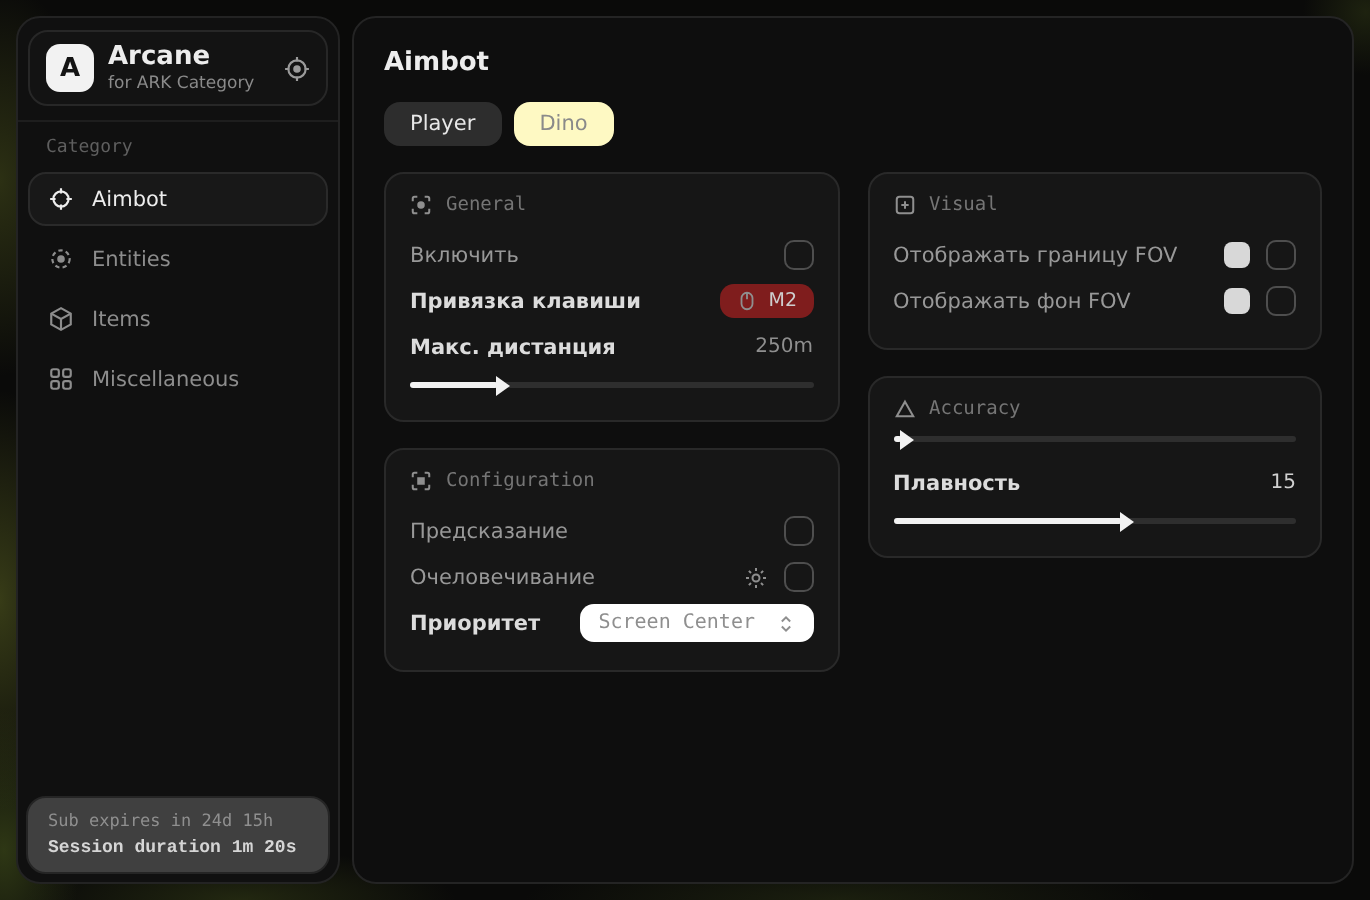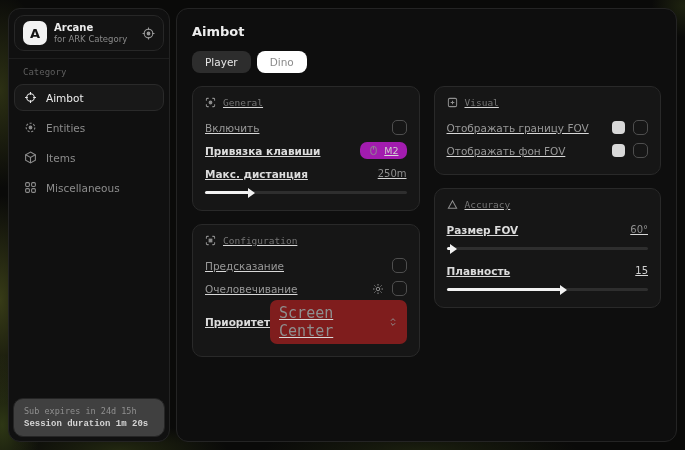--- a/index.html
+++ b/index.html
@@ -19,63 +19,63 @@
   .window { position:absolute; left:8px; top:8px; right:8px; bottom:8px; display:flex; gap:6px; }
 
   
   .sidebar { width:162px; flex:0 0 162px; background:#101010; border:1px solid #232323;
              border-radius:12px; display:flex; flex-direction:column; overflow:hidden; }
   .side-top { padding:6px 5px 7px; border-bottom:1px solid #1e1e1e; }
   .side-header { border:1px solid #272727; background:#131313; border-radius:10px;
                  padding:5px 8px; display:flex; align-items:center; gap:7px; }
   .logo { width:24px; height:24px; background:#f2f2f2; color:#141414; border-radius:7px;
           display:flex; align-items:center; justify-content:center; font-weight:bold; font-size:13px; }
-  .app-name { font-size:10px; font-weight:bold; color:#ececec; }
+  .app-name { font-size:13px; font-weight:bold; color:#ececec; }
   .app-sub  { font-size:8.5px; color:#8a8a8a; margin-top:1px; }
   .header-ico { margin-left:auto; color:#9a9a9a; display:flex; }
   .category-label { font-family:"DejaVu Sans Mono", monospace; font-size:9px; color:#5f5f5f;
                     padding:8px 14px 5px; }
   .nav { display:flex; flex-direction:column; gap:3px; padding:2px 5px; }
   .nav-item { display:flex; align-items:center; gap:9px; padding:6px 9px; border-radius:9px;
               border:1px solid transparent; color:#8d8d8d; font-size:10.5px; cursor:default; }
   .nav-item.active { color:#ededed; background:#181818; border-color:#2a2a2a; }
   .nav-ico { display:flex; width:13px; justify-content:center; }
   .side-status { margin:auto 4px 4px; border:1px solid #252525; border-radius:10px;
                  padding:7px 10px; background:#404040; }
   .status-line1 { font-family:"DejaVu Sans Mono", monospace; font-size:8.5px; color:#8f8f8f; }
   .status-line2 { font-size:9px; font-weight:bold; color:#d5d5d5; margin-top:3px;font-family:Liberation Mono, monospace; }
 
   
   .main { flex:1; background:#0e0e0e; border:1px solid #242424; border-radius:12px;
           padding:13px 15px; display:flex; flex-direction:column; overflow:hidden; }
   .page-title { font-size:13px; font-weight:bold; color:#ededed; margin:2px 0 12px; }
   .tabs { display:flex; gap:6px; margin-bottom:13px; }
   .tab { border:none; padding:5px 13px; border-radius:8px; font-size:10.5px;
-         background:#ffffff; color:#8a8a8a; font-family:inherit; cursor:default; }
+         background:#fef9c3; color:#8a8a8a; font-family:inherit; cursor:default; }
   .tab.active { background:#2d2d2d; color:#e8e8e8; }
-  .columns { display:flex; gap:14px; align-items:flex-start;text-decoration:underline; }
+  .columns { display:flex; gap:14px; align-items:flex-start; }
   .col { flex:1; display:flex; flex-direction:column; gap:13px; min-width:0; }
 
   .panel { background:#161616; border:1px solid #292929; border-radius:10px; padding:10px 12px 12px; }
   .panel-header { display:flex; align-items:center; gap:7px; color:#757575;
                   font-family:"DejaVu Sans Mono", monospace; font-size:9.5px; margin-bottom:8px; }
   .row { display:flex; align-items:center; justify-content:space-between; min-height:23px; }
   .lbl-dim    { font-size:10.5px; color:#989898; }
   .lbl-bright { font-size:10.5px; color:#dcdcdc; font-weight:bold; }
   .val { font-size:10px; color:#8f8f8f; }
   .val.bright { color:#d0d0d0; }
   .right-group { display:flex; align-items:center; gap:8px; }
 
   .checkbox { width:15px; height:15px; border:1.5px solid #4e4e4e; border-radius:5px;
               background:transparent; }
   .swatch { width:13px; height:13px; border-radius:4px; }
-  .keybind { display:flex; align-items:flex-end; gap:5px; background:#a21caf; border-radius:7px;
+  .keybind { display:flex; align-items:flex-end; gap:5px; background:#7f1d1d; border-radius:7px;
              padding:3px 8px; font-size:9.5px; color:#cfcfcf; }
-  .dropdown { display:flex; align-items:center; gap:10px; background:#7f1d1d; border-radius:7px;
-              padding:4px 9px; font-size:15px; color:#8f8f8f;
+  .dropdown { display:flex; align-items:center; gap:10px; background:#ffffff; border-radius:7px;
+              padding:4px 9px; font-size:10px; color:#8f8f8f;
               font-family:"DejaVu Sans Mono", monospace; }
   .mini-ico { display:flex; color:#8f8f8f; }
 
   .slider { position:relative; height:3px; background:#2e2e2e; border-radius:2px; margin:6px 0 4px; }
   .slider-fill { position:absolute; left:0; top:0; height:100%; background:#f2f2f2; border-radius:2px; }
   .slider-handle { position:absolute; right:-6px; top:-3.5px; width:0; height:0;
                    border-top:5px solid transparent; border-bottom:5px solid transparent;
                    border-left:7px solid #f2f2f2; }
   .spacer6 { height:5px; }
 </style>
@@ -281,24 +281,20 @@
         <section class="panel">
           <div class="panel-header">
             <span class="mini-ico">
               <svg width="11" height="11" viewBox="0 0 24 24" fill="none" stroke="currentColor" stroke-width="2.2">
                 <path d="M12 4l9 16H3z"></path>
               </svg>
             </span>
             <span>Accuracy</span>
           </div>
 
-          <div class="row">
-            <span class="lbl-bright">Размер FOV</span>
-            <span class="val">60°</span>
-          </div>
           <div class="slider">
             <div class="slider-fill" style="width: 2%;">
               <span class="slider-handle"></span>
             </div>
           </div>
 
           <div class="spacer6"></div>
 
           <div class="row">
             <span class="lbl-bright">Плавность</span>

